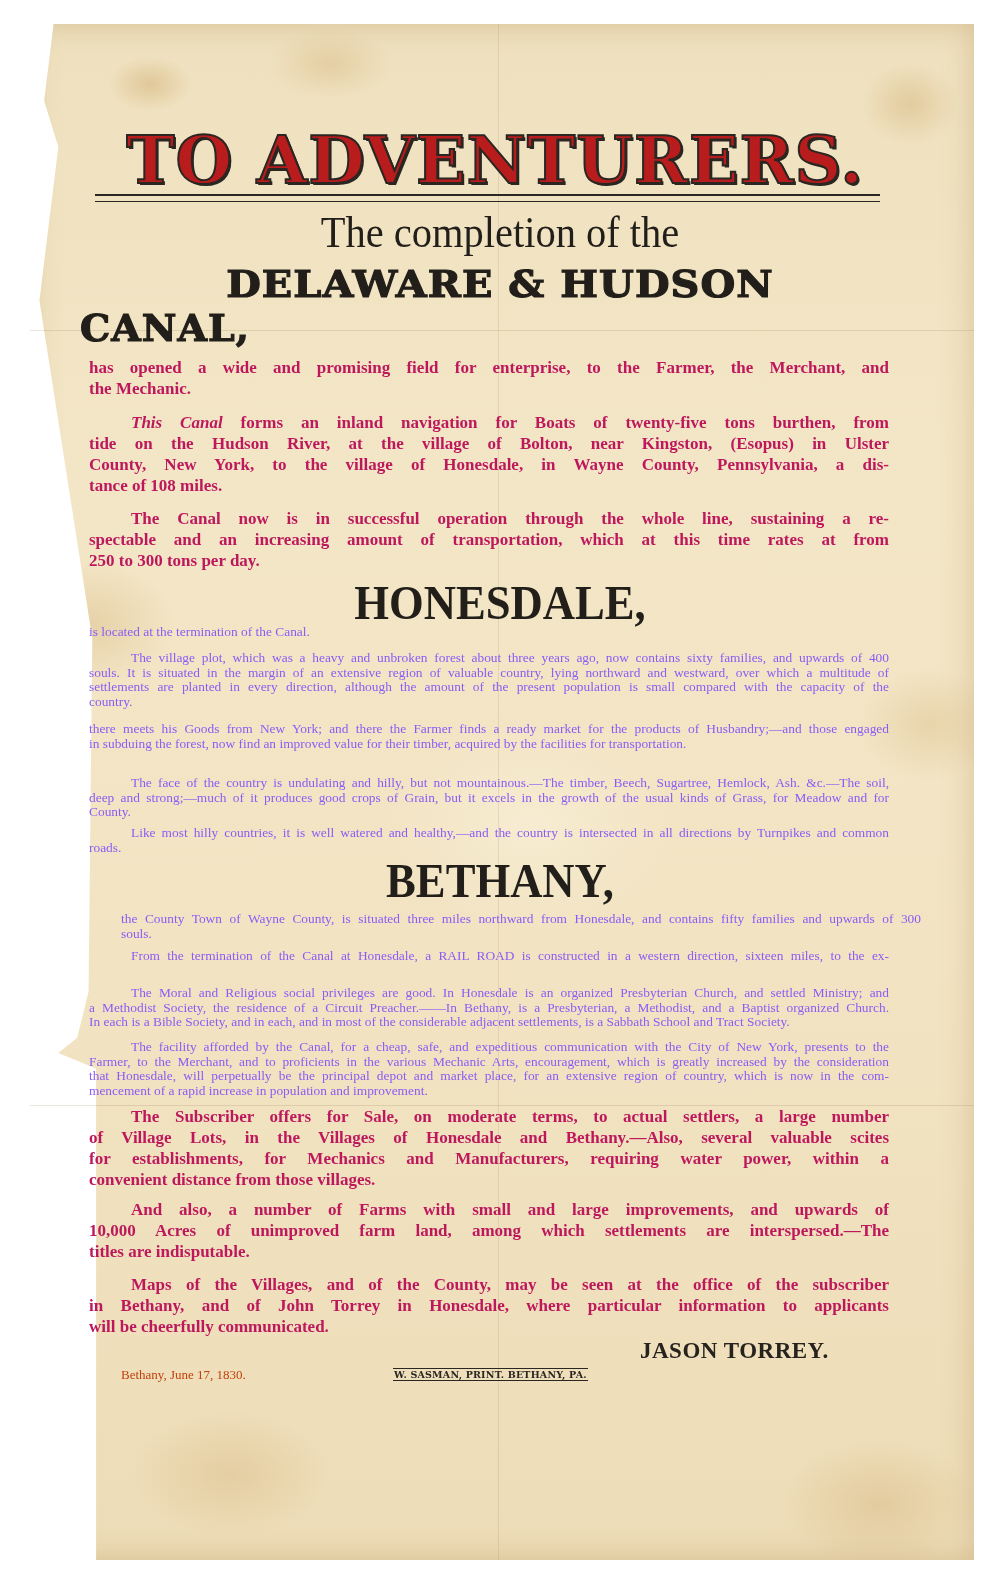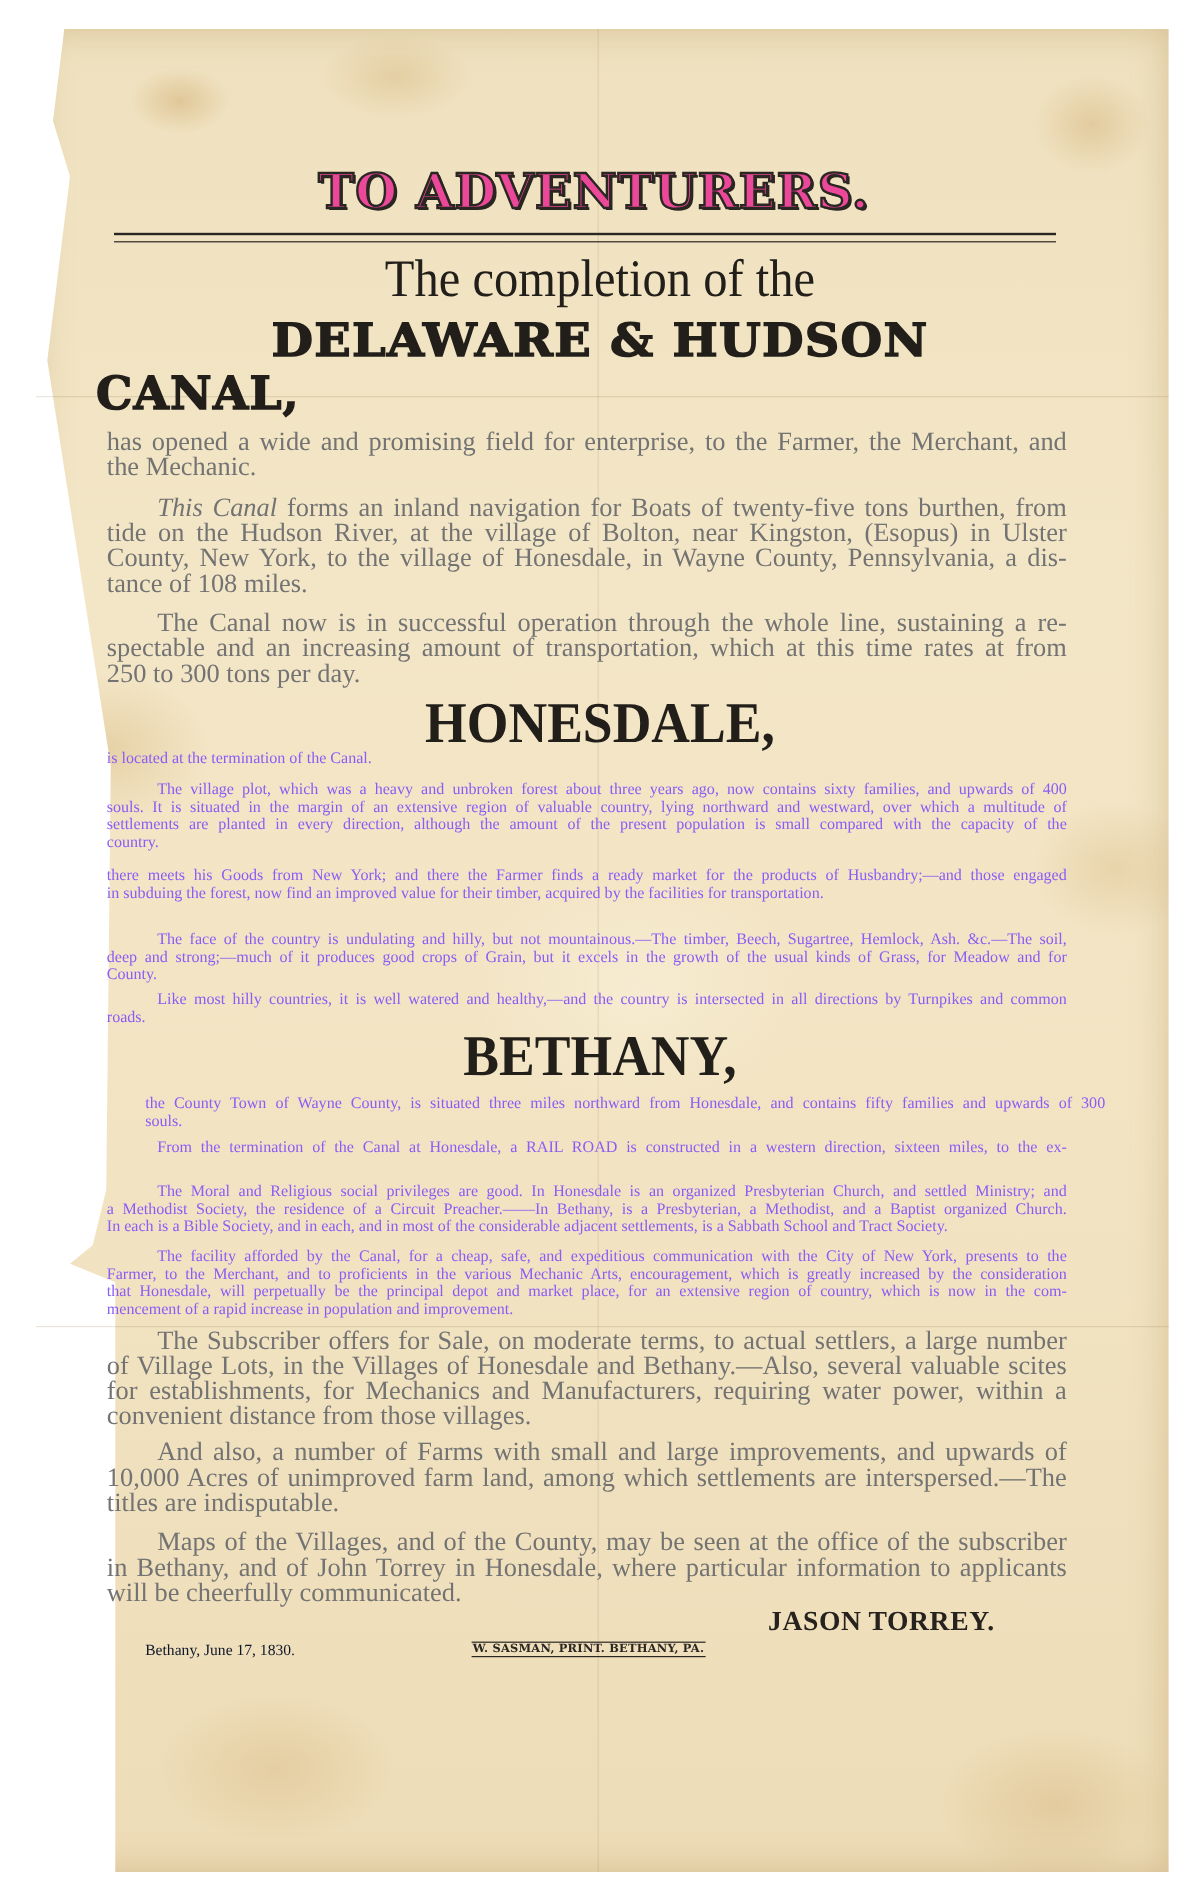--- a/index.html
+++ b/index.html
@@ -25,56 +25,56 @@
     clip-path: polygon(2.5% 0%, 100% 0%, 100% 100%, 7% 100%, 7% 68%, 3% 67%, 5% 66%, 6.2% 63%, 6.6% 40%, 1% 18%, 3% 8%, 1.5% 5%);
   }
   .fold-h { position:absolute; left:30px; width:944px; height:1px; background:rgba(140,110,70,0.18); }
   .fold-v { position:absolute; top:24px; height:1536px; width:1px; background:rgba(140,110,70,0.15); }
 
   .abs { position:absolute; white-space:nowrap; }
 
   .title {
     left:115px; top:130px; width:760px; text-align:center;
     font-family:"DejaVu Serif", serif; font-weight:bold;
-    font-size:40px; letter-spacing:1px; color:#ec4899;
+    font-size:65px; letter-spacing:1px; color:#b91c1c;
     -webkit-text-stroke:2px #2a2622;
     text-shadow: 2px 2px 0 #2a2622;
     line-height:60px;
   }
   .title-rule { position:absolute; left:95px; top:194px; width:785px; height:5px;
     border-top:2px solid #2a2622; border-bottom:1px solid #2a2622; }
 
   .subtitle { left:80px; top:206px; width:840px; text-align:center;
     font-family:"Liberation Serif", serif; font-size:44px; font-weight:normal;
     transform:scaleX(0.92); line-height:54px; color:#221e1a; }
   .canal-name { left:80px; top:262px; width:840px; text-align:center;
     font-family:"DejaVu Serif", serif; font-weight:900; font-size:38px;
     letter-spacing:1px; line-height:44px; color:#221e1a;
     -webkit-text-stroke:1.2px #221e1a; transform:scaleX(1.05); }
   .canal-word { left:80px; top:306px; width:840px; text-align:left;
     font-family:"DejaVu Serif", serif; font-weight:900; font-size:38px;
     letter-spacing:1px; line-height:44px; color:#221e1a; -webkit-text-stroke:1.2px #221e1a; }
 
-  .large { font-family:"Liberation Serif", serif; font-weight:normal; font-size:22px;
-    line-height:21px; color:#737373; transform-origin:0 0; }
+  .large { font-family:"Liberation Serif", serif; font-weight:bold; font-size:17px;
+    line-height:21px; color:#be185d; transform-origin:0 0; }
   .small { font-family:"Liberation Serif", serif; font-size:13.4px; line-height:14.6px;
     color:#8b5cf6; transform-origin:0 0; }
   .line { display:block; white-space:nowrap; }
   .j { text-align:justify; text-align-last:justify; }
   .ind { padding-left:42px; }
   .ind-s { padding-left:42px; }
 
   .section-head { left:80px; width:840px; text-align:center;
     font-family:"Liberation Serif", serif; font-weight:bold; font-size:48px;
     color:#221e1a; transform:scaleX(0.93); line-height:50px; }
 
   .signature { left:640px; top:1338px; font-family:"Liberation Serif", serif;
     font-weight:bold; font-size:23px; letter-spacing:0.5px; color:#26221e; }
   .dateline { left:121px; top:1367px; font-family:"Liberation Serif", serif;
-    font-size:13px; color:#0f172a; }
+    font-size:13px; color:#c2410c; }
   .printer { left:393px; top:1368px; font-family:"DejaVu Serif", serif;
     font-weight:bold; font-size:9.5px; color:#2a2622; border-top:1.5px solid #2a2622;
     border-bottom:1px solid #2a2622; padding:0 1px; letter-spacing:0.2px; }
 </style>
 </head>
 <body>
 
 <div class="paper"></div>
 <div class="fold-h" style="top:330px"></div>
 <div class="fold-h" style="top:1105px"></div>

